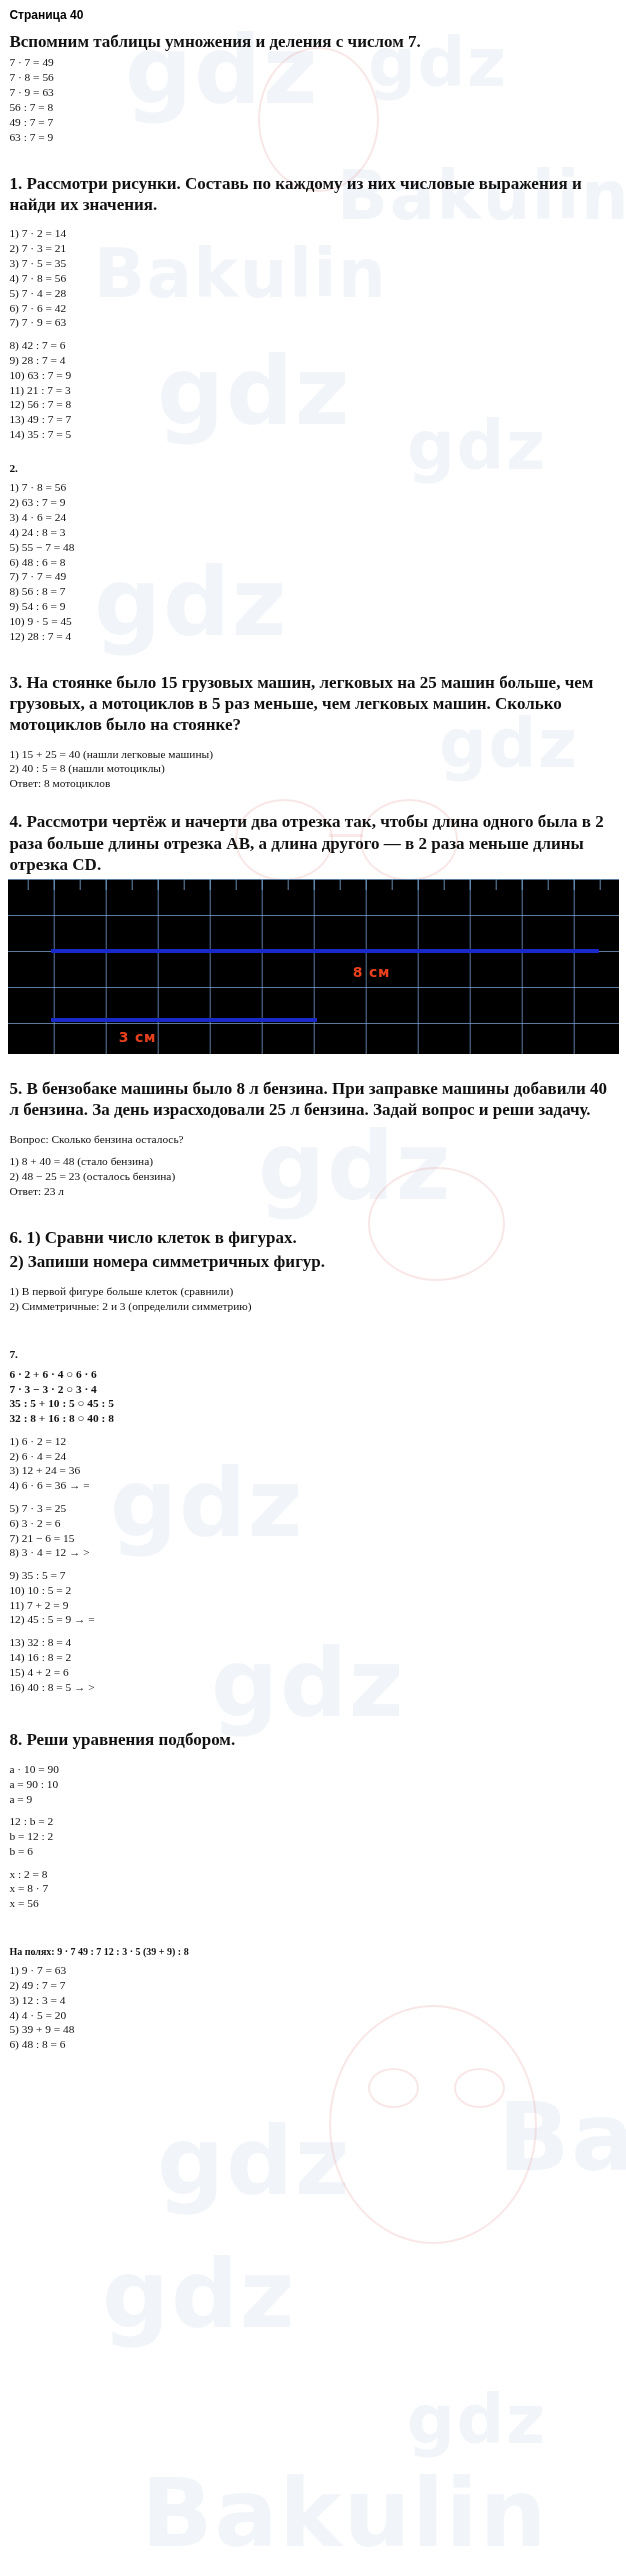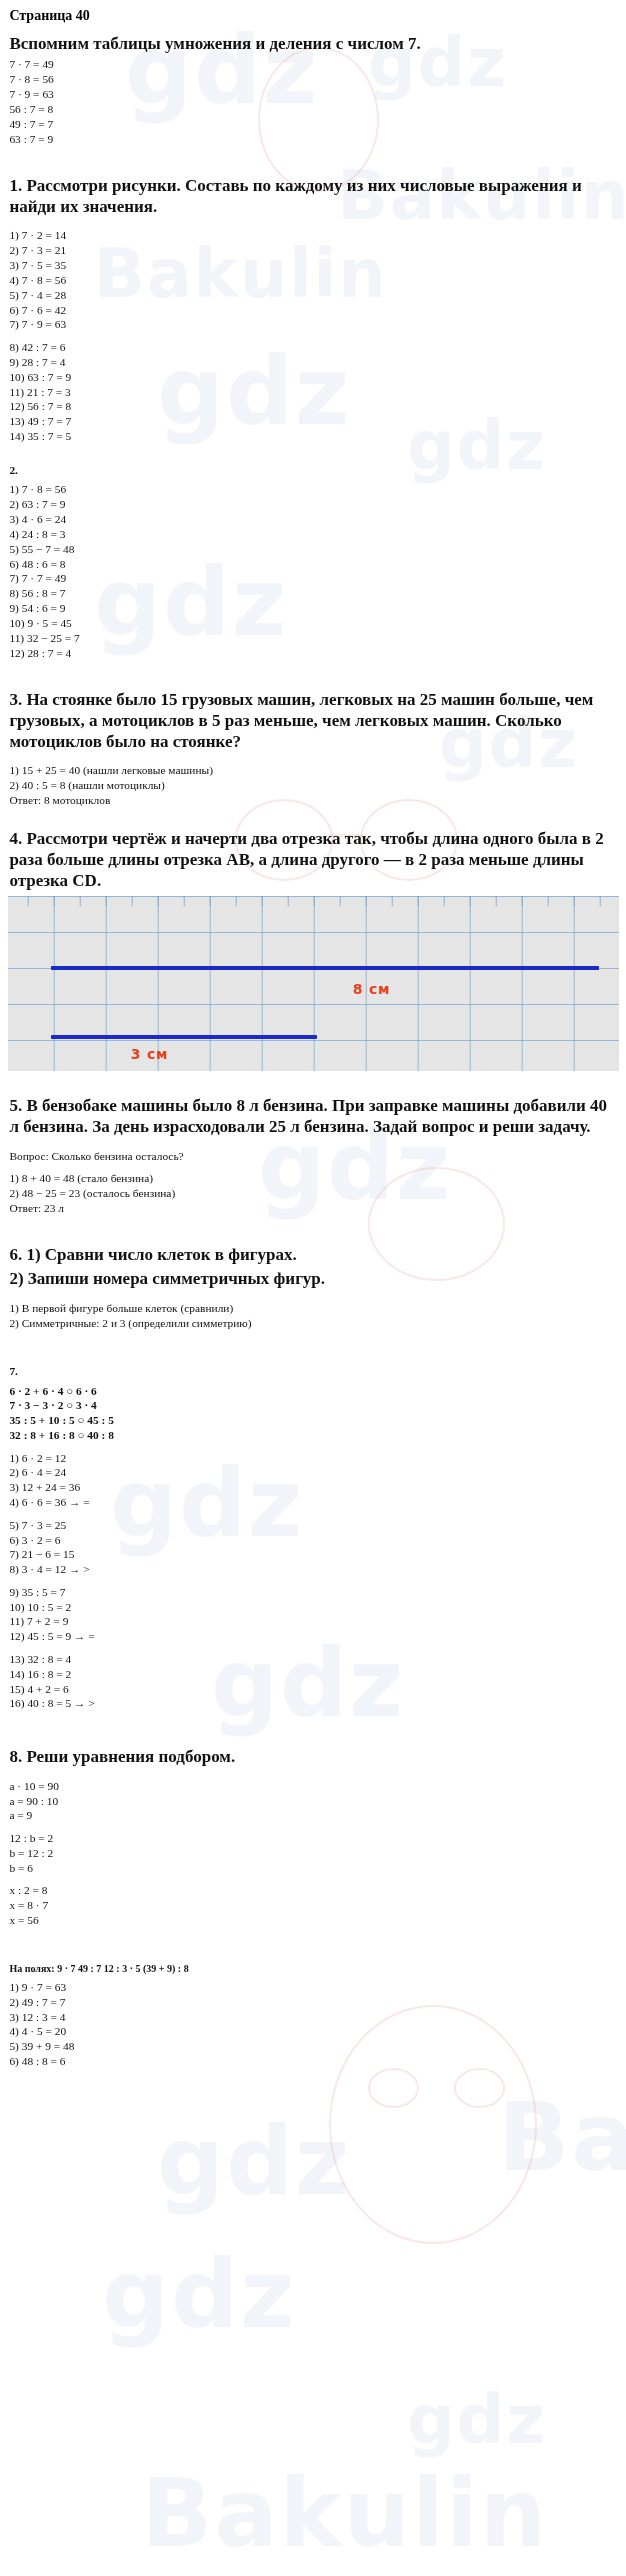--- a/index.html
+++ b/index.html
@@ -47,23 +47,23 @@
   }
 
   
   .page {
     position: relative;
     z-index: 2;
     padding: 6.3px 7.8px 15.7px 7.8px;
   }
 
   .page-title {
-    font-family: Liberation Serif, serif;
-    font-weight: 700;
-    font-size: 14px;
+    font-family: Liberation Sans, sans-serif;
+    font-weight: 700;
+    font-size: 12px;
     color: #000;
     margin: 1.6px 0 9.4px 1.6px;
   }
 
   .prompt {
     font-weight: 700;
     font-size: 17px;
     line-height: 1.24;
     margin: 0 0 4.7px 1.6px;
     max-width: 603px;
@@ -90,21 +90,21 @@
   .gap-md { height: 12.5px; }
   .gap-lg { height: 20.4px; }
   .gap-xl { height: 27px; }
 
   
   .figure {
     position: relative;
     width: 611px;
     height: 175px;
     margin: 4.7px 0 3.1px 0;
-    background: #e5e5e5;
+    background: #000000;
   }
   .figure .grid {
     position: absolute;
     inset: 0;
     background-image:
       linear-gradient(to right, rgba(120,165,210,0.75) 0.8px, transparent 0.8px),
       linear-gradient(to bottom, rgba(120,165,210,0.75) 0.8px, transparent 0.8px);
     background-size: 52px 36px;
     background-position: -6.3px 0px;
   }
@@ -212,21 +212,20 @@
     <div class="ln">1) 7 · 8 = 56</div>
     <div class="ln">2) 63 : 7 = 9</div>
     <div class="ln">3) 4 · 6 = 24</div>
     <div class="ln">4) 24 : 8 = 3</div>
     <div class="ln">5) 55 − 7 = 48</div>
     <div class="ln">6) 48 : 6 = 8</div>
     <div class="ln">7) 7 · 7 = 49</div>
     <div class="ln">8) 56 : 8 = 7</div>
     <div class="ln">9) 54 : 6 = 9</div>
     <div class="ln">10) 9 · 5 = 45</div>
-    <div class="ln">11) 32 − 25 = 7</div>
     <div class="ln">12) 28 : 7 = 4</div>
   </div>
 
   <div class="gap-lg"></div>
 
   <div class="prompt">3. На стоянке было 15 грузовых машин, легковых на 25 машин больше, чем грузовых, а мотоциклов в 5 раз меньше, чем легковых машин. Сколько мотоциклов было на стоянке?</div>
   <div class="gap-sm"></div>
   <div class="lines">
     <div class="ln">1) 15 + 25 = 40 (нашли легковые машины)</div>
     <div class="ln">2) 40 : 5 = 8 (нашли мотоциклы)</div>
@@ -236,21 +235,21 @@
   <div class="gap-md"></div>
 
   <div class="prompt">4. Рассмотри чертёж и начерти два отрезка так, чтобы длина одного была в 2 раза больше длины отрезка AB, а длина другого — в 2 раза меньше длины отрезка CD.</div>
 
   <div class="figure">
     <div class="grid"></div>
     <div class="tickrow"></div>
     <div class="seg" style="left:43px; top:70px; width:548px;"></div>
     <div class="seg-label" style="left:345px; top:85px;">8 см</div>
     <div class="seg" style="left:43px; top:139px; width:266px;"></div>
-    <div class="seg-label" style="left:123px; top:150px;">3 см</div>
+    <div class="seg-label" style="left:111px; top:150px;">3 см</div>
   </div>
 
   <div class="gap-lg"></div>
 
   <div class="prompt">5. В бензобаке машины было 8 л бензина. При заправке машины добавили 40 л бензина. За день израсходовали 25 л бензина. Задай вопрос и реши задачу.</div>
   <div class="gap-sm"></div>
   <div class="lines">
     <div class="ln">Вопрос: Сколько бензина осталось?</div>
   </div>
   <div class="lines">

